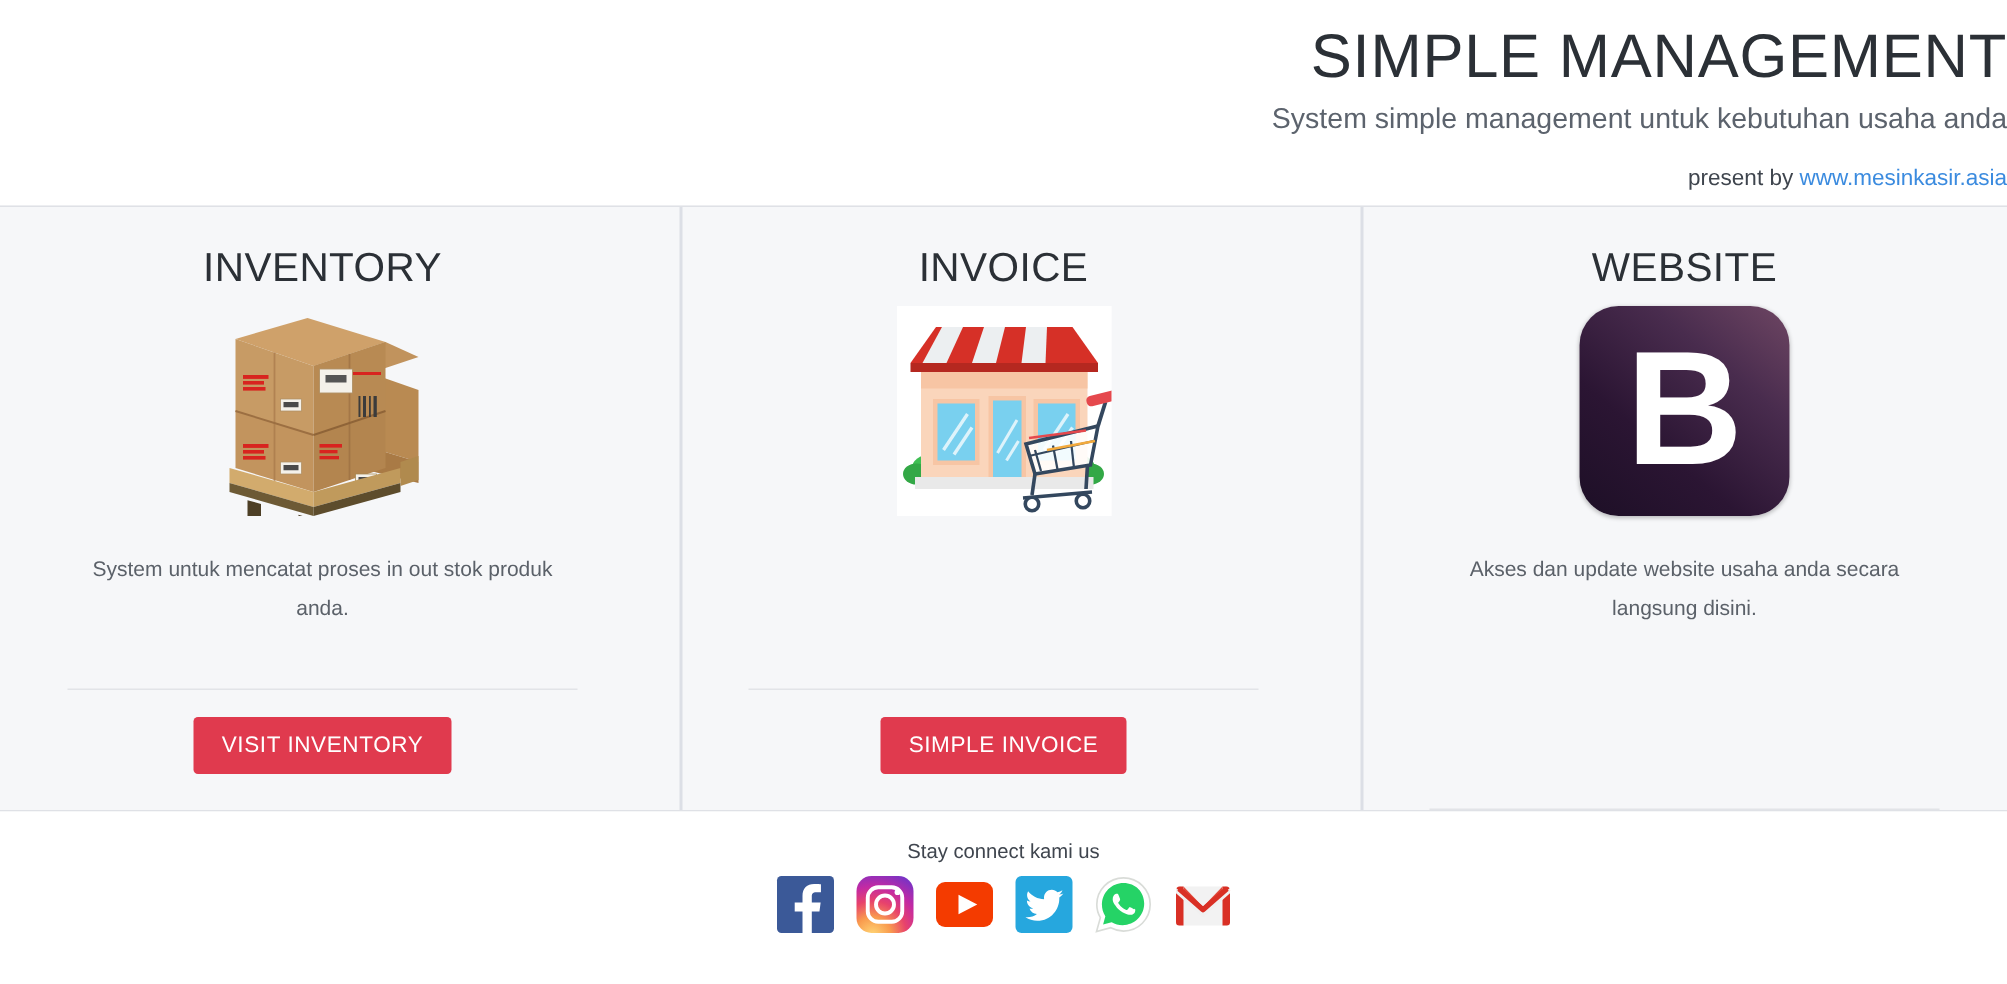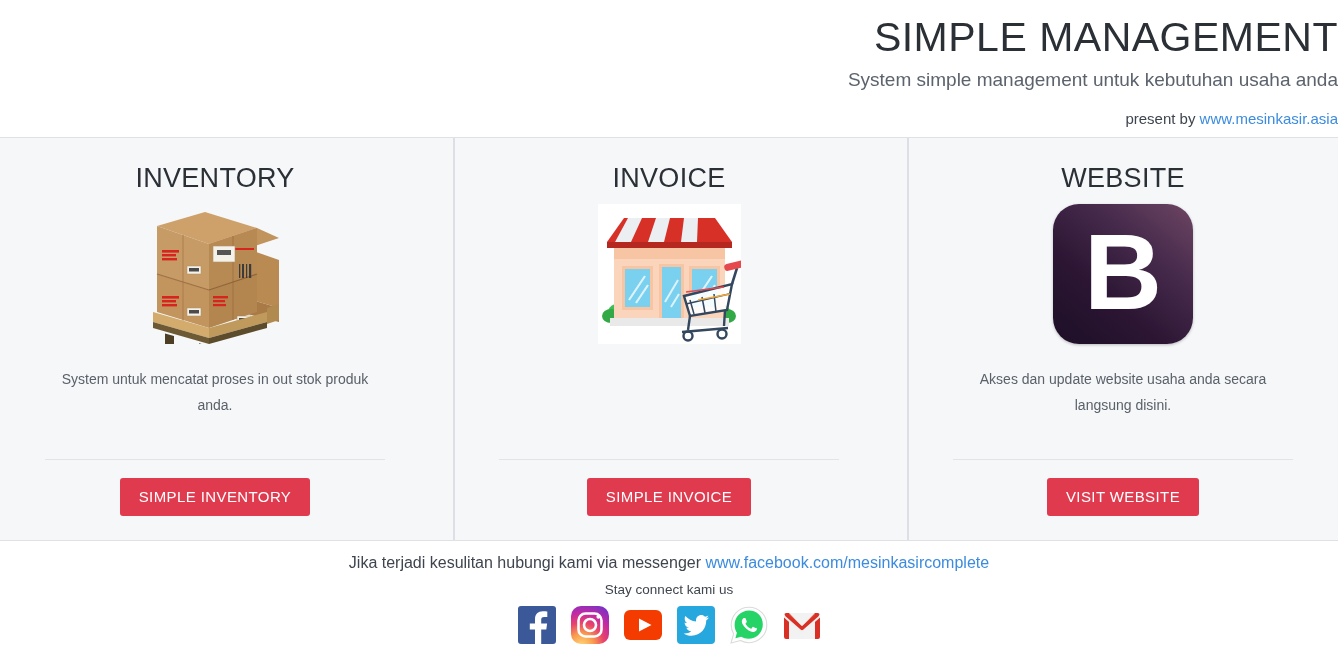--- a/index.html
+++ b/index.html
@@ -238,21 +238,21 @@
         <polygon points="70,124 128,108 128,118 70,134" fill="#c09a5c"></polygon>
         <polygon points="14,118 70,134 70,140 14,124" fill="#6d5a35"></polygon>
         <polygon points="70,134 128,118 128,124 70,140" fill="#5d4c2c"></polygon>
         <rect x="26" y="122" width="9" height="11" fill="#4d3f26" transform="skewY(16)"></rect>
         <rect x="60" y="122" width="9" height="11" fill="#4d3f26" transform="skewY(16)"></rect>
         <polygon points="128,104 140,100 140,116 128,120" fill="#b08a4e"></polygon>
       </svg>
     </div>
     <div class="card-desc">System untuk mencatat proses in out stok produk anda.</div>
     <div class="card-rule"></div>
-    <button class="visit-btn">SIMPLE INVENTORY</button>
+    <button class="visit-btn">VISIT INVENTORY</button>
   </div>
 
   <div class="card">
     <div class="card-title">INVOICE</div>
     <div class="card-art">
       <svg class="art-shop" viewBox="0 0 143 140">
         <rect x="0" y="0" width="143" height="140" fill="#ffffff"></rect>
 
         <ellipse cx="22" cy="108" rx="12" ry="9" fill="#3fbf53"></ellipse>
         <ellipse cx="13" cy="112" rx="9" ry="7" fill="#33a846"></ellipse>
@@ -317,26 +317,24 @@
 
   <div class="card">
     <div class="card-title">WEBSITE</div>
     <div class="card-art">
       <div class="art-bootstrap">
         <span>B</span>
       </div>
     </div>
     <div class="card-desc">Akses dan update website usaha anda secara langsung disini.</div>
     <div class="card-rule"></div>
-    <button class="visit-btn">VISIT WEBSITE</button>
   </div>
 </div>
 
 <div class="page-footer">
-  <div class="footer-contact"><span>Jika terjadi kesulitan hubungi kami via messenger </span><a class="link-blue" href="#">www.facebook.com/mesinkasircomplete</a></div>
   <div class="footer-stay">Stay connect kami us</div>
 
   <div class="social-row">
 
     <svg class="social-icon" viewBox="0 0 40 40">
       <rect x="1" y="1" width="38" height="38" rx="3" fill="#3b5998"></rect>
       <path d="M24.2 40V24.6h5.1l.8-6h-5.9v-3.8c0-1.7.5-2.9 3-2.9h3.1V6.5c-.5-.1-2.4-.2-4.6-.2-4.6 0-7.7 2.8-7.7 7.9v4.4h-5.2v6h5.2V40z" fill="#ffffff"></path>
     </svg>
 
     <svg class="social-icon" viewBox="0 0 40 40">

